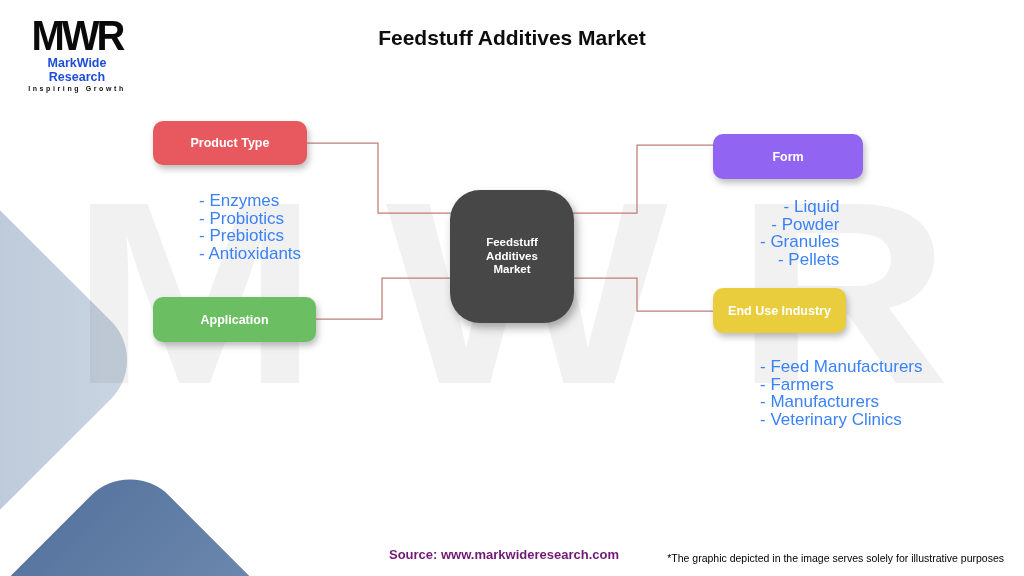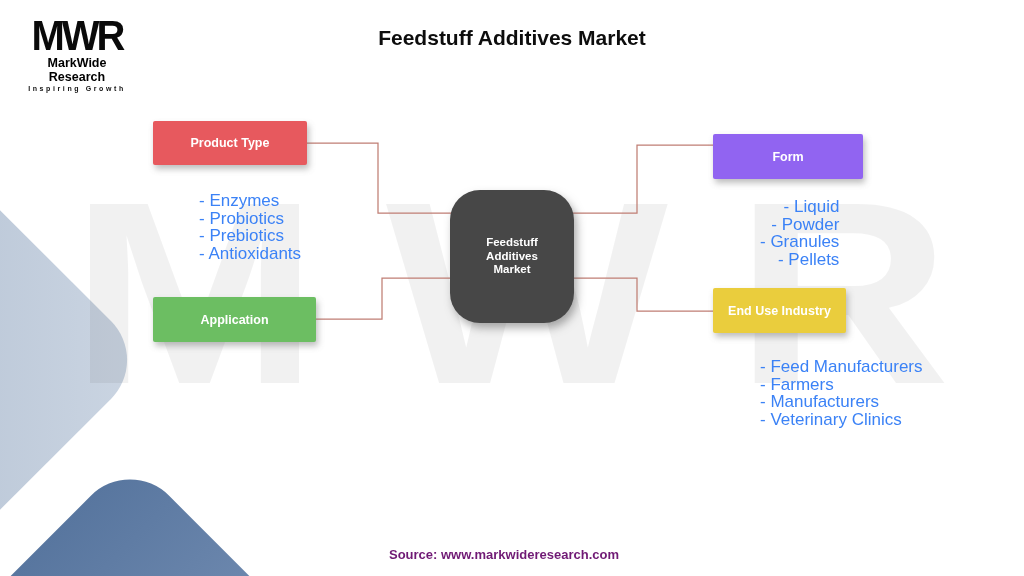--- a/index.html
+++ b/index.html
@@ -20,33 +20,33 @@
   
   .watermark{
     position:absolute;left:70px;top:163px;z-index:2;
     font-size:260px;font-weight:bold;line-height:1;letter-spacing:58px;
     color:rgba(0,0,0,0.055);transform:scaleX(1.15);transform-origin:left top;
     white-space:nowrap;user-select:none;
   }
   
   .logo{position:absolute;left:22px;top:12px;z-index:5;text-align:center;width:110px;}
   .logo-mark{font-size:40px;font-weight:bold;letter-spacing:-3px;line-height:1.15;color:#0a0a0a;transform:scaleY(1.05);}
-  .logo-name{font-size:12.5px;font-weight:bold;color:#000000;margin-top:-2px;}
+  .logo-name{font-size:12.5px;font-weight:bold;color:#1d4ed8;margin-top:-2px;}
   .logo-tagline{font-size:7px;font-weight:bold;letter-spacing:2.6px;color:#111;margin-top:1px;}
   
   .title{
     position:absolute;left:0;top:26px;width:100%;margin:0;z-index:5;
     text-align:center;font-size:21px;font-weight:bold;color:#0d0d0d;
   }
   
   .connectors{position:absolute;left:0;top:0;z-index:3;}
   .connectors path{fill:none;stroke-width:1.25px;}
   
   .node-header{
-    position:absolute;z-index:4;border-radius:2px;
+    position:absolute;z-index:4;border-radius:10px;
     display:flex;align-items:center;justify-content:center;
     color:#ffffff;font-weight:bold;font-size:12.5px;
     box-shadow:2px 4px 6px rgba(110,110,110,0.45);
   }
   .ph-product{left:153px;top:121px;width:154px;height:44px;}
   .ph-form{left:713px;top:122px;width:150px;height:45px;margin-top:12px;}
   .ph-application{left:153px;top:297px;width:163px;height:45px;}
   .ph-enduse{left:713px;top:288px;width:133px;height:45px;}
   
   .node-list{
@@ -132,14 +132,15 @@
     <span>End Use Industry</span>
   </div>
   <ul class="node-list pl-enduse">
     <li>- Feed Manufacturers</li>
     <li>- Farmers</li>
     <li>- Manufacturers</li>
     <li>- Veterinary Clinics</li>
   </ul>
 
   <div class="source">Source: www.markwideresearch.com</div>
+  <div class="disclaimer">*The graphic depicted in the image serves solely for illustrative purposes</div>
 
 </div>
 
 </body></html>

